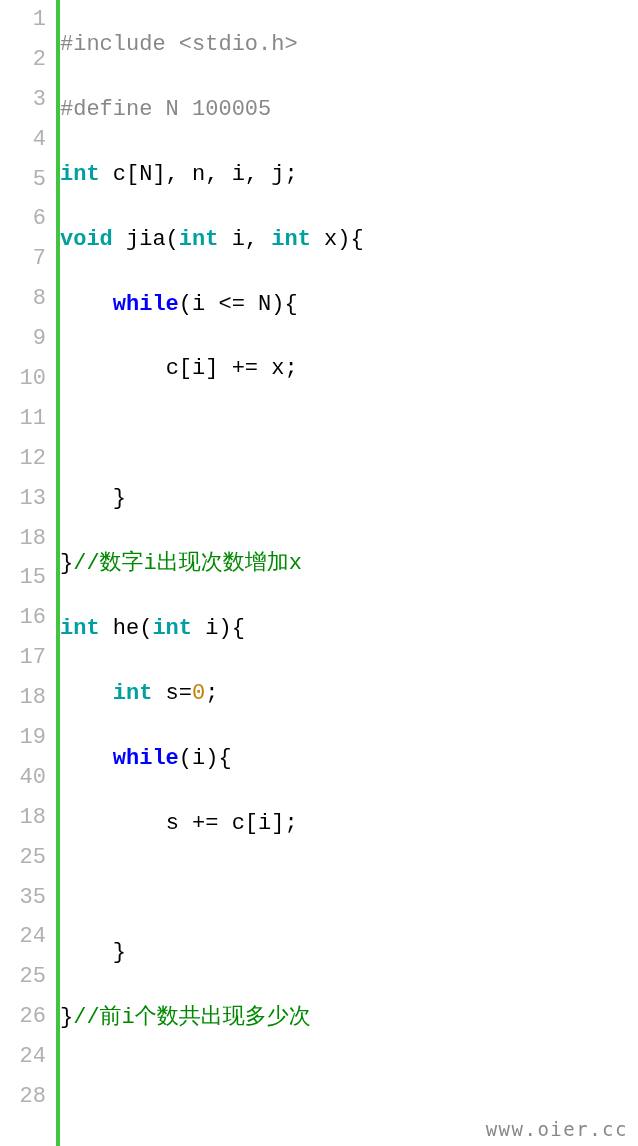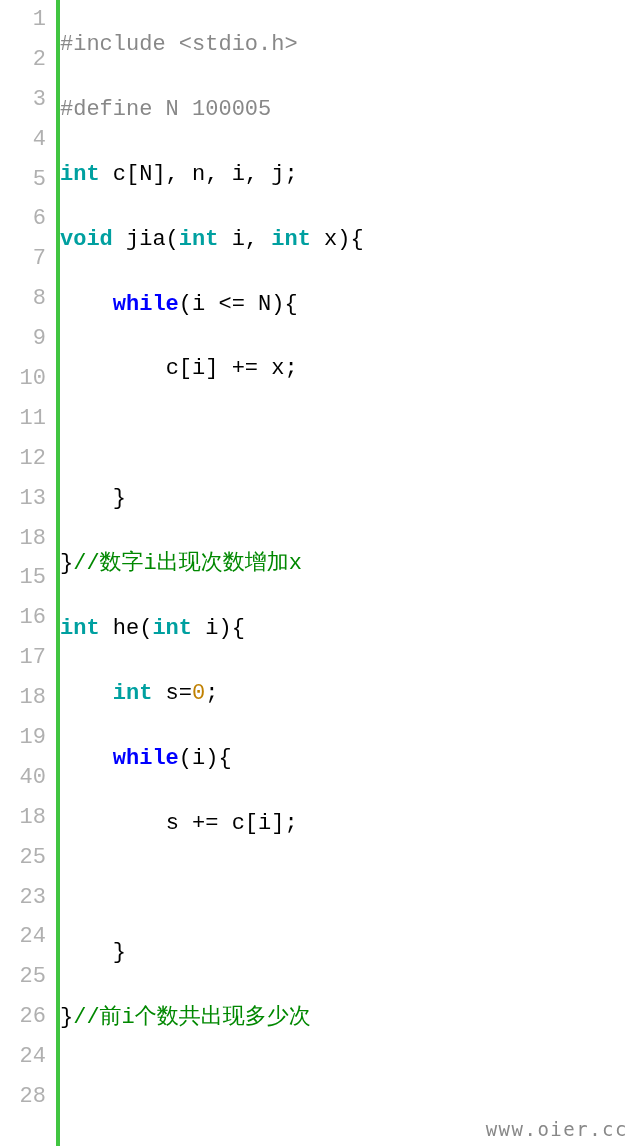--- a/index.html
+++ b/index.html
@@ -77,21 +77,21 @@
     <div class="line">13</div>
     <div class="line">18</div>
     <div class="line">15</div>
     <div class="line">16</div>
     <div class="line">17</div>
     <div class="line">18</div>
     <div class="line">19</div>
     <div class="line">40</div>
     <div class="line">18</div>
     <div class="line">25</div>
-    <div class="line">23</div>
+    <div class="line">35</div>
     <div class="line">24</div>
     <div class="line">25</div>
     <div class="line">26</div>
     <div class="line">24</div>
     <div class="line">28</div>
   </div>
   <div class="border-line"></div>
   <div class="code-area">
 <div class="code-line"><span class="tok-preproc">#include &lt;stdio.h&gt;</span></div>
 <div class="code-line"><span class="tok-preproc">#define N 100005</span></div>

